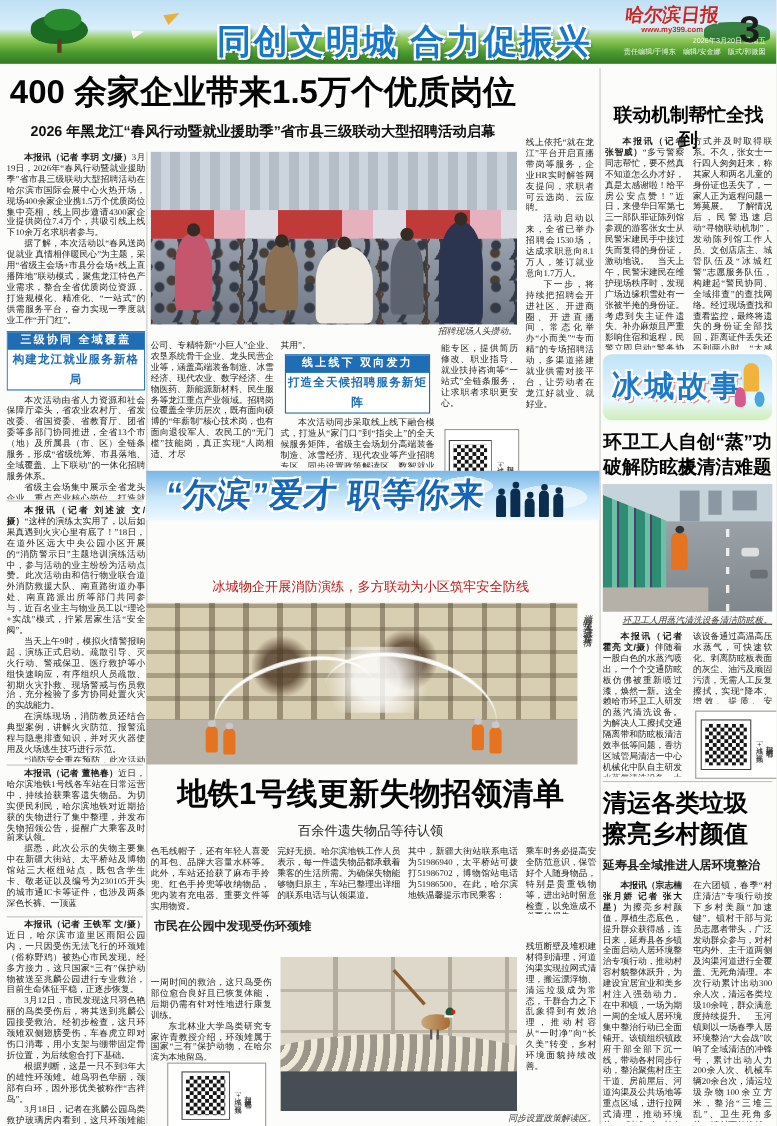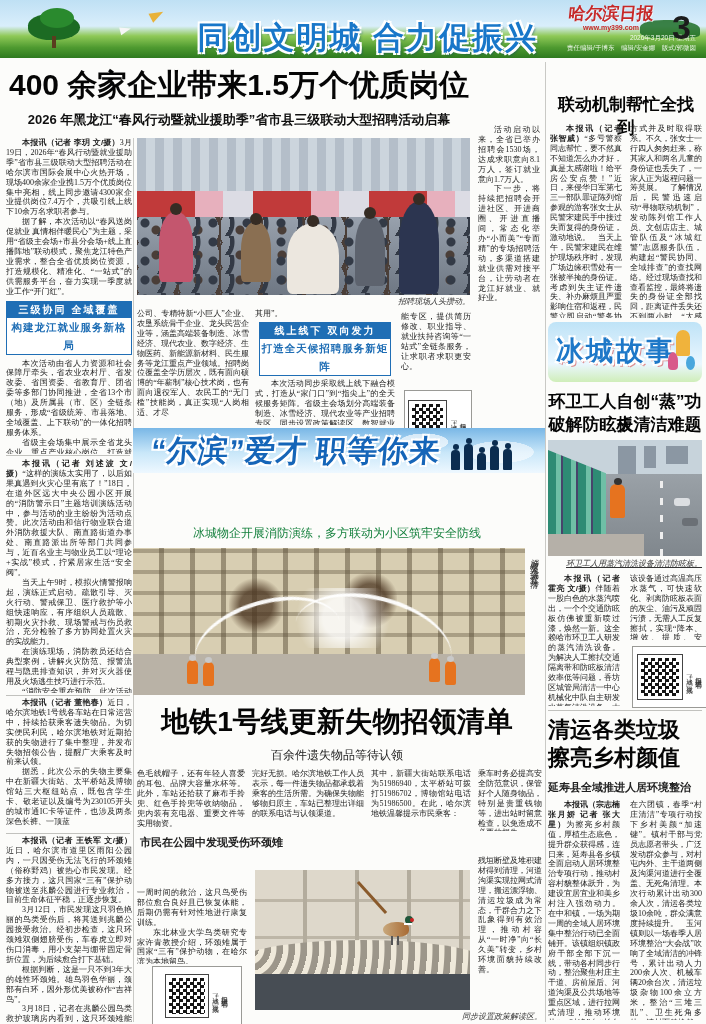--- a/index.html
+++ b/index.html
@@ -192,20 +192,21 @@
 
   <div class="qrbox abs" style="left:404px;top:390px;width:58px;height:56px;">
     <div class="qr" style="width:38px;height:38px;"></div>
     <div class="qrlabel">
       <span>「冰城+」视频</span>
       <span>扫描二维码看</span>
     </div>
   </div>
 
   <div class="abs col" style="left:478px;top:125px;width:62px;height:298px;">
+    <p style="text-indent:0;">线上依托“就在龙江”平台开启直播带岗等服务，企业HR实时解答网友提问，求职者可云选岗、云应聘。</p>
     <p>活动启动以来，全省已举办招聘会1530场，达成求职意向8.1万人，签订就业意向1.7万人。</p>
     <p>下一步，将持续把招聘会开进社区、开进商圈、开进直播间，常态化举办“小而美”“专而精”的专场招聘活动，多渠道搭建就业供需对接平台，让劳动者在龙江好就业、就好业。</p>
   </div>
 
   <div class="talent abs">
     <div class="abs talent-map"></div>
     <div class="abs talent-text">“尔滨”爱才  职等你来</div>
     <div class="abs sils">
       <div class="sil" style="height:20px;"></div>
       <div class="sil" style="height:26px;"></div>
@@ -215,21 +216,21 @@
     </div>
   </div>
 
   <div class="abs col" style="left:6px;top:459px;width:126px;height:234px;">
     <p><span class="byline">本报讯（记者 刘述波 文/摄）</span><span>“这样的演练太实用了，以后如果真遇到火灾心里有底了！”18日，在道外区远大中央公园小区开展的“消防警示日”主题培训演练活动中，参与活动的业主纷纷为活动点赞。此次活动由和信行物业联合道外消防救援大队、南直路街道办事处、南直路派出所等部门共同参与，近百名业主与物业员工以“理论+实战”模式，拧紧居家生活“安全阀”。</span></p>
     <p>当天上午9时，模拟火情警报响起，演练正式启动。疏散引导、灭火行动、警戒保卫、医疗救护等小组快速响应，有序组织人员疏散、初期火灾扑救、现场警戒与伤员救治，充分检验了多方协同处置火灾的实战能力。</p>
     <p>在演练现场，消防教员还结合典型案例，讲解火灾防范、报警流程与隐患排查知识，并对灭火器使用及火场逃生技巧进行示范。</p>
     <p>“消防安全重在预防，此次活动让我们直观学到了实用的消防技能。”参与演练的业主李女士表示。</p>
   </div>
 
-  <div class="abs" style="left:137px;top:526px;width:400px;text-align:center;font:12px/15px 'Liberation Sans',sans-serif;color:#15803d;">冰城物企开展消防演练，多方联动为小区筑牢安全防线</div>
+  <div class="abs" style="left:137px;top:526px;width:400px;text-align:center;font:12px/15px 'Liberation Sans',sans-serif;color:#b91c1c;">冰城物企开展消防演练，多方联动为小区筑牢安全防线</div>
 
   <div class="ph2 abs">
     <div class="ph2-windows"></div>
     <div class="ph2-tree" style="left:96px;top:28px;"></div>
     <div class="ph2-tree" style="left:210px;top:22px;"></div>
     <div class="mist" style="left:150px;top:40px;width:120px;height:60px;"></div>
     <div class="arc" style="left:60px;top:52px;width:150px;height:80px;transform:rotate(-16deg);"></div>
     <div class="arc" style="left:160px;top:48px;width:160px;height:86px;transform:rotate(14deg) scaleX(-1);"></div>
     <div class="ff" style="left:54px;top:112px;"></div>
     <div class="ff" style="left:70px;top:114px;"></div>

